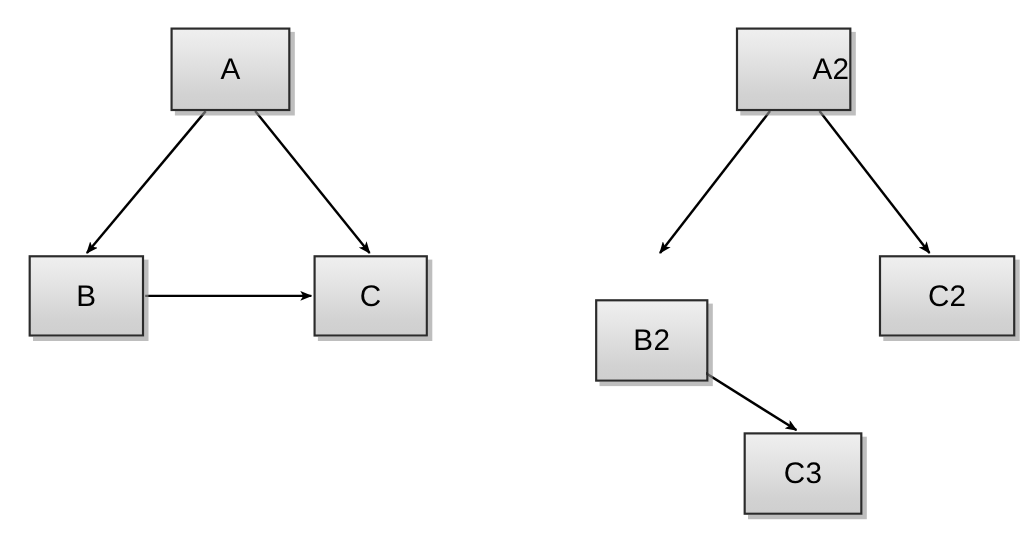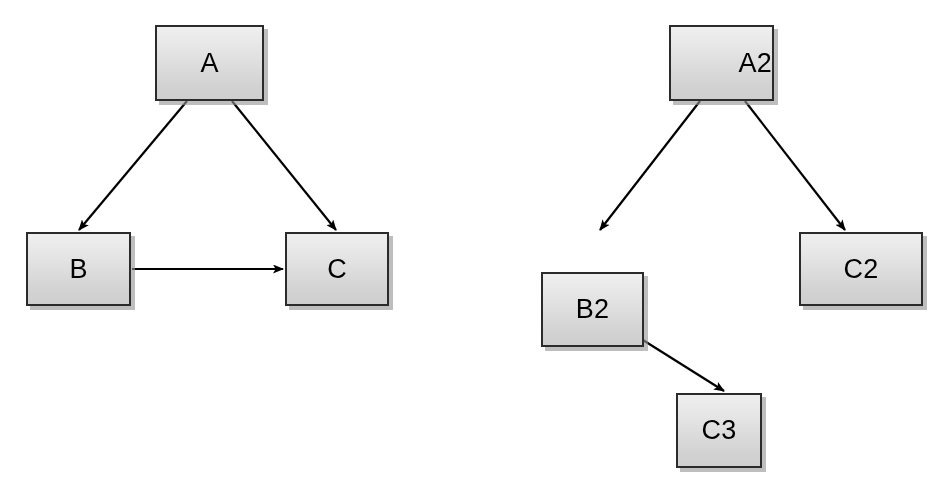--- a/index.html
+++ b/index.html
@@ -81,18 +81,18 @@
       </div>
       <div class="node" style="left: 669px; top: 25px; width: 105px; height: 76px; justify-content: flex-end;">
         <span class="node-label">A2</span>
       </div>
       <div class="node" style="left: 541px; top: 232px; width: 103px; height: 75px; margin-top: 40px;">
         <span class="node-label">B2</span>
       </div>
       <div class="node" style="left: 799px; top: 232px; width: 124px; height: 74px;">
         <span class="node-label">C2</span>
       </div>
-      <div class="node" style="left: 676px; top: 393px; width: 86px; height: 75px;">
+      <div class="node" style="left: 676px; top: 393px; width: 108px; height: 75px;">
         <span class="node-label">C3</span>
       </div>
     </div>
 
 </div>
 
 </body></html>

